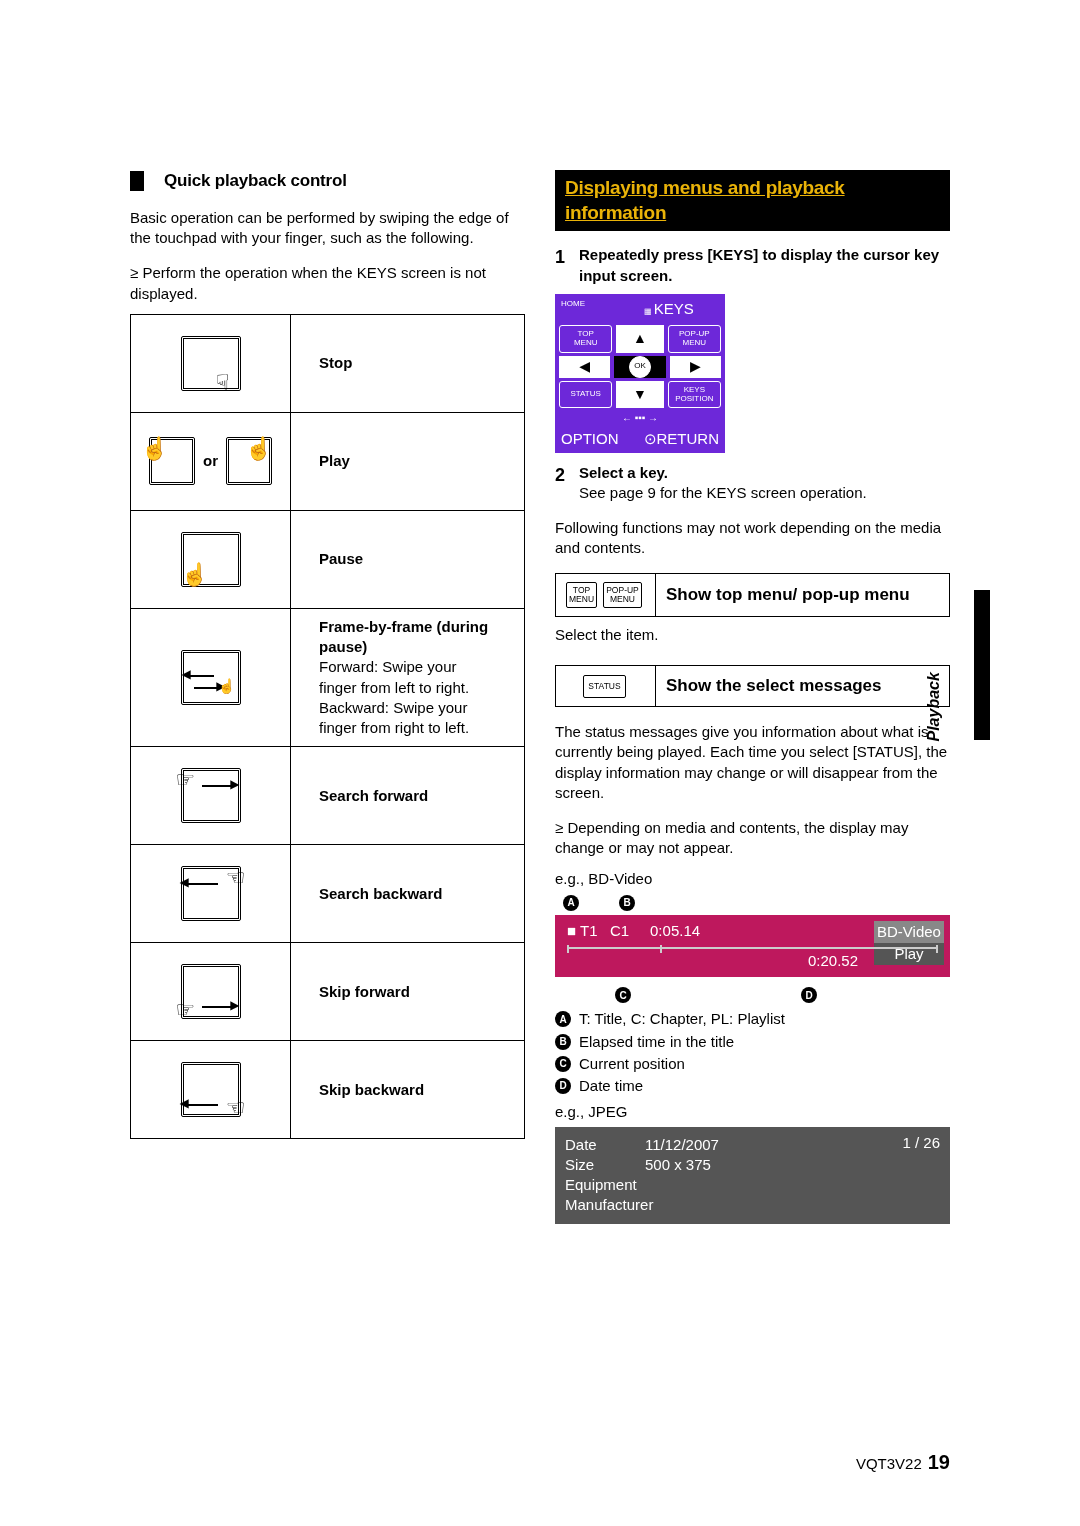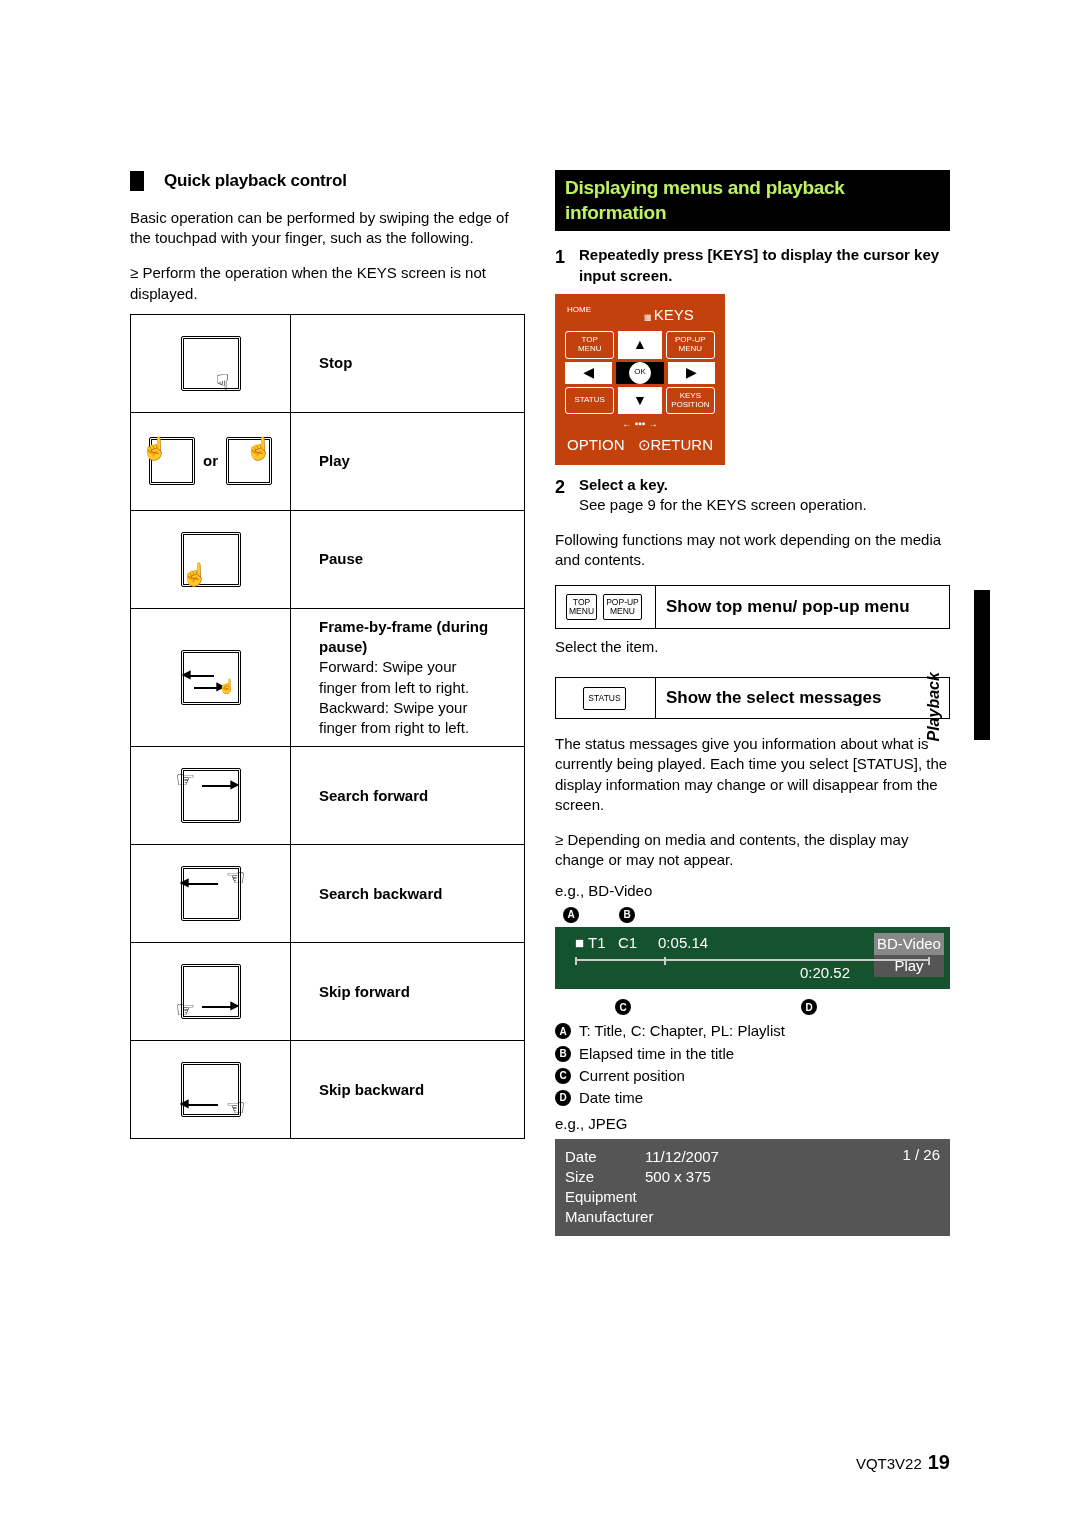--- a/index.html
+++ b/index.html
@@ -36,27 +36,28 @@
     background: #000;
     margin-right: 8px;
   }
   .h-bar .txt {
     font-weight: bold;
     font-size: 17px;
     letter-spacing: -0.2px;
   }
   .black-head {
     background: #000;
-    color: #bef264;
+    color: #eab308;
     font-weight: bold;
     font-size: 19px;
     padding: 6px 10px;
     margin: 0 0 14px 0;
     line-height: 1.3;
     letter-spacing: -0.3px;
+    text-decoration: underline;
   }
   p, li, td, th, span, div { font-size: 15px; line-height: 1.35; }
 
   ul.bullets { list-style: none; padding: 0; margin: 4px 0 10px 0; }
   ul.bullets li::before { content: "≥ "; }
   ul.bullets li { padding-left: 0; }
 
   
   table.gest {
     border-collapse: collapse;
@@ -97,24 +98,24 @@
     top: 50%;
   }
   .arrow-line.r::after { content: "▶"; position: absolute; right: -8px; top: -11px; font-size: 12px; }
   .arrow-line.l::before { content: "◀"; position: absolute; left: -8px; top: -11px; font-size: 12px; }
 
   .or-word { font-size: 15px; font-weight: bold; margin: 0 4px; vertical-align: middle; }
 
   
   .remote {
     width: 170px;
-    background: #c2410c;
+    background: #6d28d9;
     color: #fff;
     font-size: 9px;
-    padding: 10px;
+    padding: 4px;
     margin: 8px 0 10px 0;
   }
   .remote .row { display: flex; gap: 4px; margin-bottom: 3px; }
   .r-btn {
     border: 1px solid #fff;
     flex: 1;
     text-align: center;
     padding: 4px 2px;
     font-size: 8px;
     line-height: 1.1;
@@ -190,24 +191,24 @@
     top: 696px;
     transform: rotate(-90deg);
     transform-origin: center;
     font-weight: bold;
     font-style: italic;
     font-size: 16px;
   }
 
   .osd-box {
     width: 100%;
-    background: #14532d;
+    background: #be185d;
     color: #fff;
     font-size: 11px;
-    padding: 6px 20px;
+    padding: 6px 12px;
     margin: 4px 0 10px 0;
     position: relative;
   }
   .osd-box .pill {
     background: #777;
     position: absolute;
     right: 6px;
     top: 6px;
     width: 70px;
     font-size: 10px;

